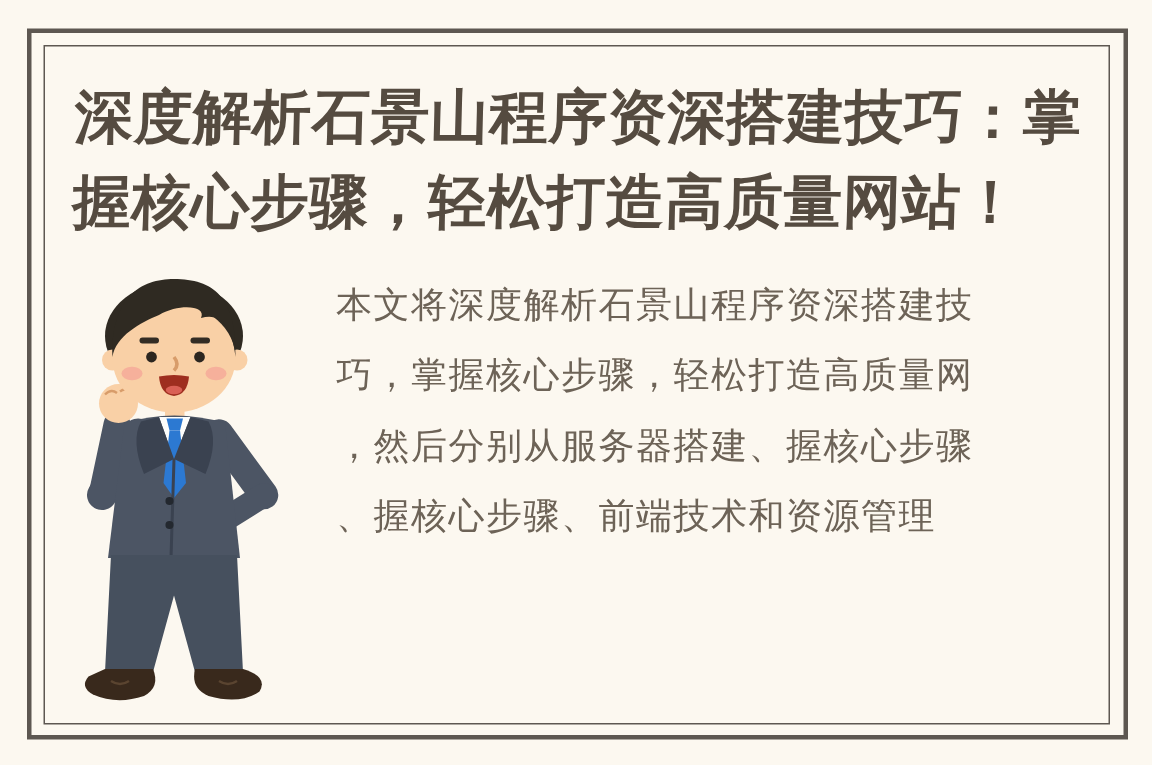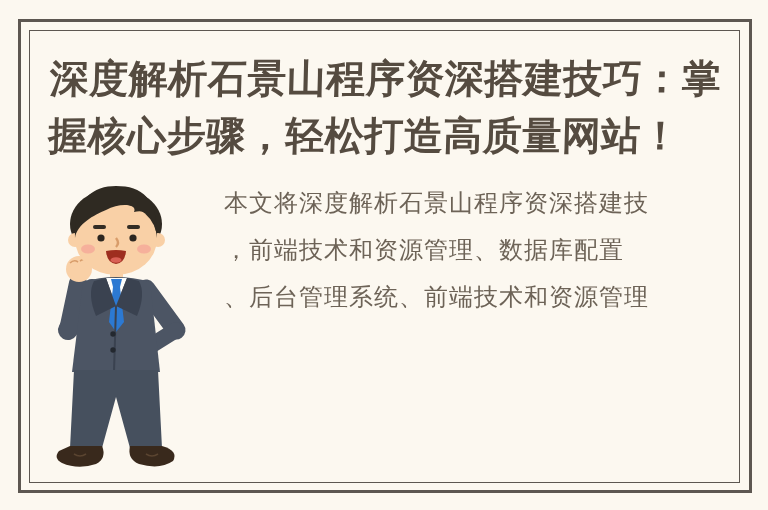--- a/index.html
+++ b/index.html
@@ -124,18 +124,19 @@
         <path d="M 66,56 q 4,5 0,9" stroke="#d89c6a" stroke-width="2.4" fill="none"></path>
         <ellipse cx="38" cy="67" rx="7" ry="4.5" fill="#f5a898" opacity="0.8"></ellipse>
         <ellipse cx="94" cy="67" rx="7" ry="4.5" fill="#f5a898" opacity="0.8"></ellipse>
         <path d="M 56,69 Q 66,67 76,69 Q 75,81 66,82 Q 57,81 56,69 Z" fill="#9e2e1f"></path>
         <ellipse cx="66" cy="78" rx="5.5" ry="2.8" fill="#d96055"></ellipse>
       </svg>
     </div>
 
     <div class="article">
       <div class="article-line">本文将深度解析石景山程序资深搭建技</div>
-      <div class="article-line">，前端技术和资源管理、数据库配置</div>
-      <div class="article-line">、后台管理系统、前端技术和资源管理</div>
+      <div class="article-line">巧，掌握核心步骤，轻松打造高质量网</div>
+      <div class="article-line">，然后分别从服务器搭建、握核心步骤</div>
+      <div class="article-line">、握核心步骤、前端技术和资源管理</div>
     </div>
 
   </div>
 </div>
 
 </body></html>

